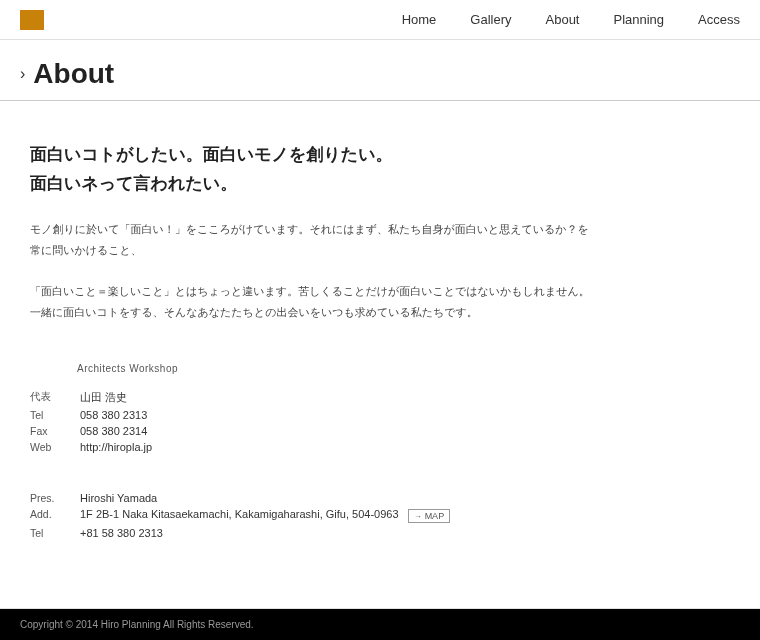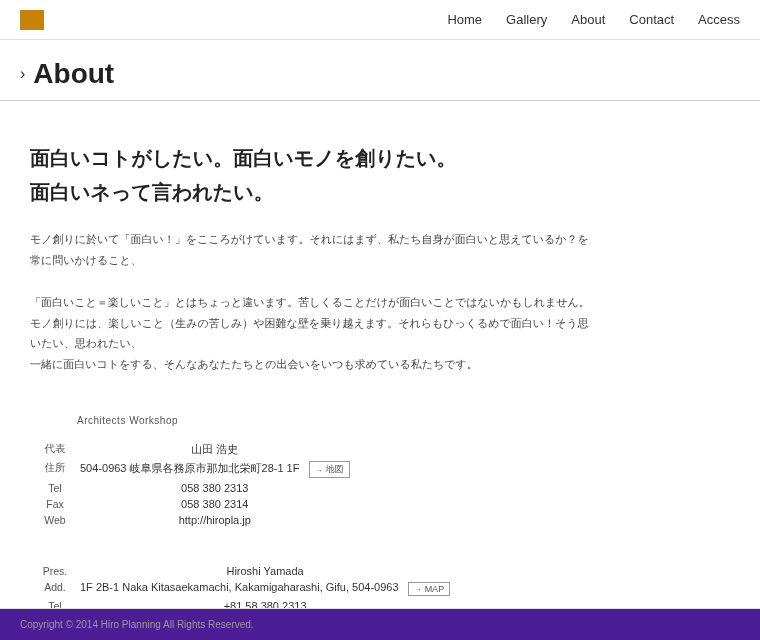--- a/index.html
+++ b/index.html
@@ -29,21 +29,21 @@
 
     .logo-box {
       width: 24px;
       height: 20px;
       background: #c8820a;
       flex-shrink: 0;
     }
 
     nav {
       display: flex;
-      gap: 24px;
+      gap: 34px;
     }
 
     nav a {
       text-decoration: none;
       color: #333;
       font-size: 13px;
     }
 
     
     .page-title-section {
@@ -69,21 +69,21 @@
     
     main {
       padding: 40px 30px 40px 30px;
     }
 
     .tagline {
       margin-bottom: 20px;
     }
 
     .tagline p {
-      font-size: 20px;
+      font-size: 17px;
       font-weight: bold;
       color: #222;
       line-height: 1.7;
     }
 
     .description {
       font-size: 11px;
       color: #444;
       line-height: 1.9;
       margin-bottom: 40px;
@@ -114,21 +114,20 @@
       color: #555;
       font-weight: normal;
       letter-spacing: 0.5px;
       margin-left: 47px;
     }
 
     .info-table {
       border-collapse: collapse;
       margin-bottom: 24px;
       font-size: 11px;
-      text-align: center;
     }
 
     .info-table td {
       padding: 2px 0;
       vertical-align: top;
     }
 
     .info-table td:first-child {
       color: #555;
       width: 50px;
@@ -164,77 +163,66 @@
     
     footer {
       position: fixed;
       bottom: 0;
       left: 0;
       width: 760px;
       padding: 10px 20px;
       font-size: 10px;
       color: #999;
       border-top: 1px solid #e0e0e0;
-      background: #4c1d95;
+      background: #000000;
     }
   </style>
 </head>
 <body>
 
 <header>
   <div class="logo-box"></div>
   <nav>
     <a href="#">Home</a>
     <a href="#">Gallery</a>
     <a href="#">About</a>
-    <a href="#">Contact</a>
+    <a href="#">Planning</a>
     <a href="#">Access</a>
   </nav>
 </header>
 
 <div class="page-title-section">
   <span class="breadcrumb-arrow">›</span>
   <h1 class="page-title">About</h1>
 </div>
 
 <main>
 
   <div class="tagline">
     <p>面白いコトがしたい。面白いモノを創りたい。</p>
     <p>面白いネって言われたい。</p>
   </div>
 
   <div class="description">
     <p>モノ創りに於いて「面白い！」をこころがけています。それにはまず、私たち自身が面白いと思えているか？を常に問いかけること、</p>
     <br>
     <p>「面白いこと＝楽しいこと」とはちょっと違います。苦しくることだけが面白いことではないかもしれません。</p>
-    <p>モノ創りには、楽しいこと（生みの苦しみ）や困難な壁を乗り越えます。それらもひっくるめで面白い！そう思いたい、思われたい、</p>
     <p>一緒に面白いコトをする、そんなあなたたちとの出会いをいつも求めている私たちです。</p>
   </div>
 
   <div class="company-section">
     <div class="company-name">
       <span class="company-name-sub">Architects Workshop</span>
     </div>
 
     <table class="info-table">
       <tbody>
         <tr>
           <td>代表</td>
           <td>山田 浩史</td>
-        </tr>
-        <tr>
-          <td>住所</td>
-          <td>
-            <span>504-0963 岐阜県各務原市那加北栄町28-1 1F</span>
-            <span class="map-btn">
-              <span class="map-btn-arrow">→</span>
-              <span>地図</span>
-            </span>
-          </td>
         </tr>
         <tr>
           <td>Tel</td>
           <td>058 380 2313</td>
         </tr>
         <tr>
           <td>Fax</td>
           <td>058 380 2314</td>
         </tr>
         <tr>

